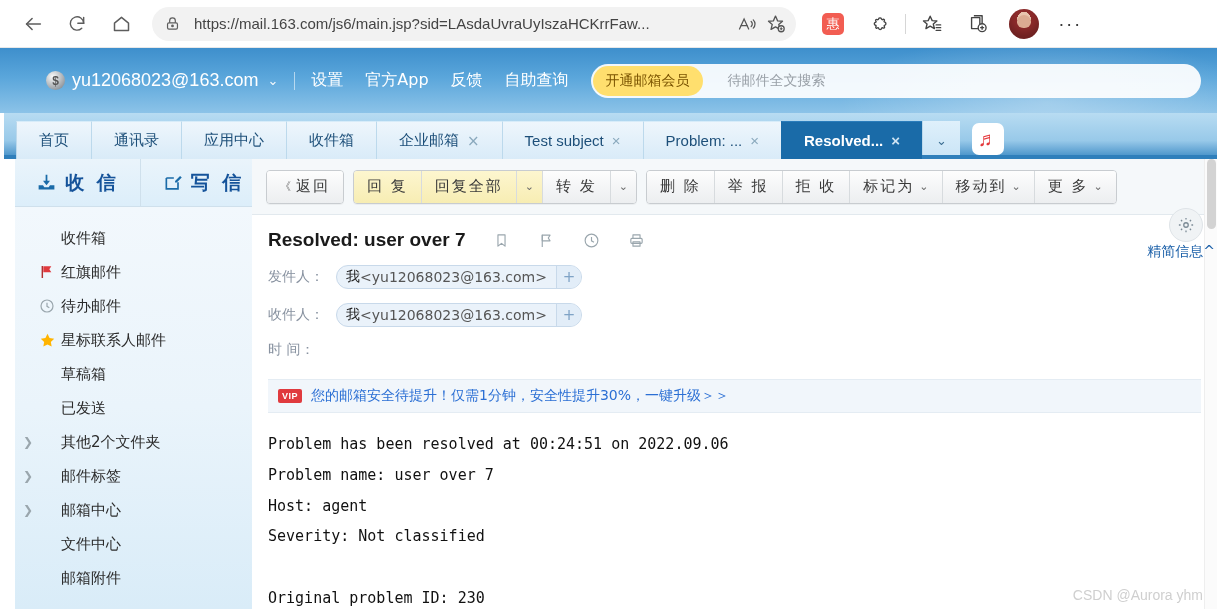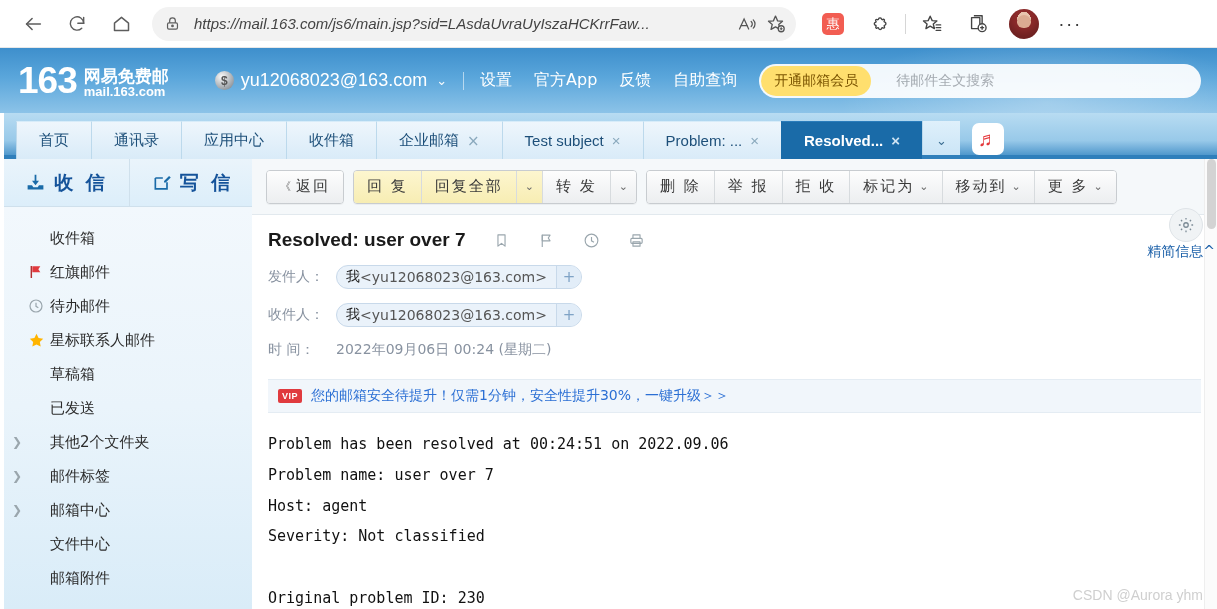--- a/index.html
+++ b/index.html
@@ -27,21 +27,20 @@
   .urlbar {
     flex: 0 0 auto; width: 644px; height: 34px; margin-left: 14px;
     background: #f2f2f2; border-radius: 17px;
     display: flex; align-items: center; padding: 0 8px 0 12px;
     position: relative;
   }
   .lock-icon { width: 18px; height: 18px; margin-right: 12px; color: #5d5d5d; flex: 0 0 auto; }
   .url-text {
     flex: 1; font-size: 15px; color: #444; white-space: nowrap; overflow: hidden;
     font-family: "Liberation Sans", sans-serif;
-    font-style: italic;
   }
   .url-icon { width: 26px; height: 26px; display: flex; align-items: center; justify-content: center; color: #555; flex: 0 0 auto; margin-left: 2px; }
   .right-icons { display: flex; align-items: center; margin-left: 14px; }
   .ricon { width: 30px; height: 30px; margin: 0 8px; display: flex; align-items: center; justify-content: center; color: #444; cursor: pointer; }
   .ext-badge {
     width: 22px; height: 22px; background: #f25d52; border-radius: 5px;
     color: #fff; font-size: 13px; display: flex; align-items: center; justify-content: center;
     font-family: "DejaVu Sans", sans-serif;
   }
   .divider-v { width: 1px; height: 20px; background: #d6d6d6; margin: 0 3px; }
@@ -134,21 +133,21 @@
     width: 32px; height: 32px; margin: 0 0 4px 12px; background: #fff;
     border-radius: 7px; display: flex; align-items: center; justify-content: center;
     color: #e4393c; font-size: 20px; cursor: pointer;
   }
 
   
   .content { position: absolute; top: 159px; left: 0; width: 1217px; height: 450px; background: #fff; }
 
   
   .sidebar {
-    position: absolute; top: 0; left: 4px; width: 252px; height: 450px;
+    position: absolute; top: 0; left: 15px; width: 252px; height: 450px;
     background: linear-gradient(180deg,#f4f9fd 0%, #eaf4fb 55%, #d9ecf8 100%);
     border-right: 1px solid #cfe0ec;
   }
   .side-actions { display: flex; height: 48px; border-bottom: 1px solid #cfe0ec; }
   .side-act {
     flex: 1; display: flex; align-items: center; justify-content: center; gap: 8px;
     color: #15539a; font-size: 19px; font-weight: bold; cursor: pointer;
     background: linear-gradient(180deg,#eaf4fb 0%, #dceefa 100%);
     font-family: "DejaVu Sans", sans-serif; letter-spacing: 3px;
   }
@@ -313,27 +312,20 @@
       <div class="ricon">
         <div class="avatar"></div>
       </div>
       <div class="ricon">
         <span class="dots">···</span>
       </div>
     </div>
   </div>
 
   <div class="mail-header">
-    <div class="logo-wrap">
-      <span class="logo-163">163</span>
-      <span class="logo-sub">
-        <div class="logo-cn">网易免费邮</div>
-        <div class="logo-en">mail.163.com</div>
-      </span>
-    </div>
 
     <div class="acct">
       <span class="coin">$</span>
       <span class="acct-mail">yu12068023@163.com</span>
       <span class="caret-dn">⌄</span>
     </div>
 
     <div class="hdr-sep"></div>
 
     <span class="hdr-link">设置</span>
@@ -574,21 +566,20 @@
             <span class="chip-name">
               <b>我</b>
                 <span>&lt;yu12068023@163.com&gt;</span>
             </span>
             <span class="chip-add">+</span>
           </span>
         </div>
 
         <div class="meta-row">
           <span class="meta-label">时  间：</span>
-          <span class="meta-time">2022年09月06日 00:24 (星期二)</span>
         </div>
       </div>
 
       <div class="vipbar">
         <span class="vip-tag">VIP</span>
         <span class="vip-text">您的邮箱安全待提升！仅需1分钟，安全性提升30%，一键升级＞＞</span>
       </div>
 
       <div class="body-text">Problem has been resolved at 00:24:51 on 2022.09.06
 Problem name: user over 7

